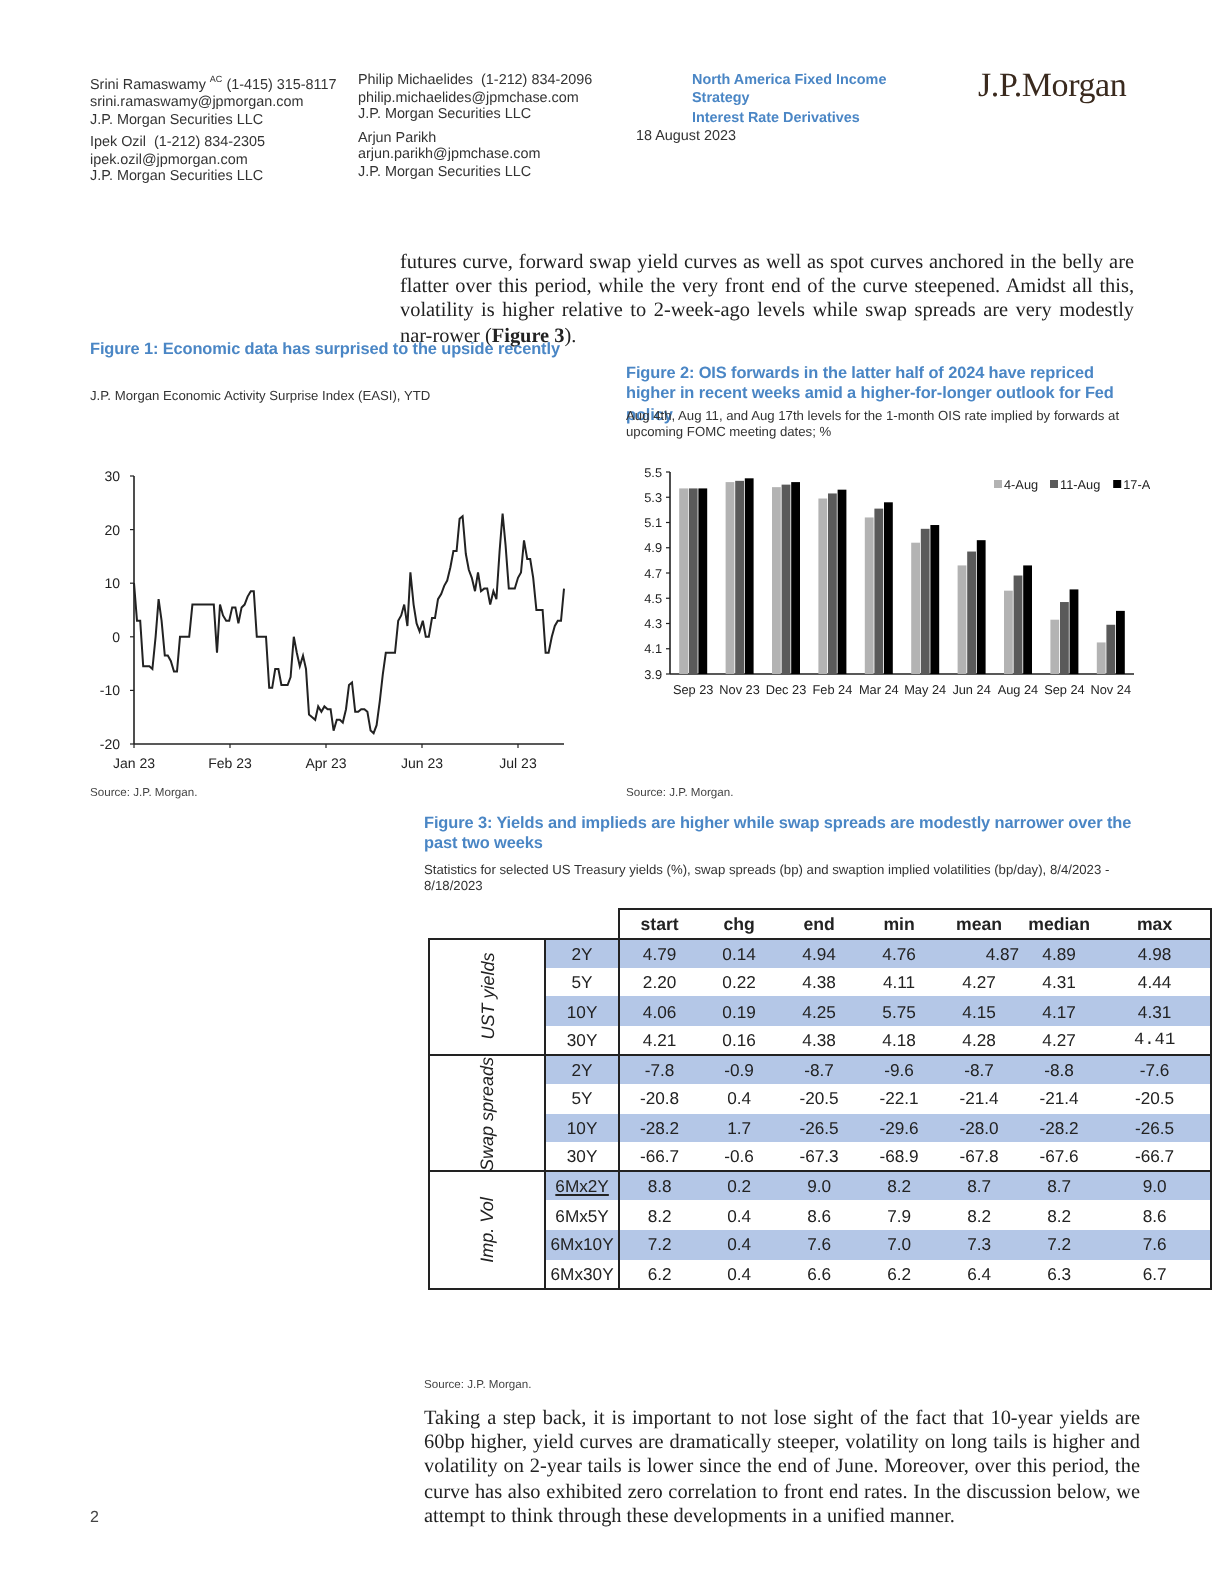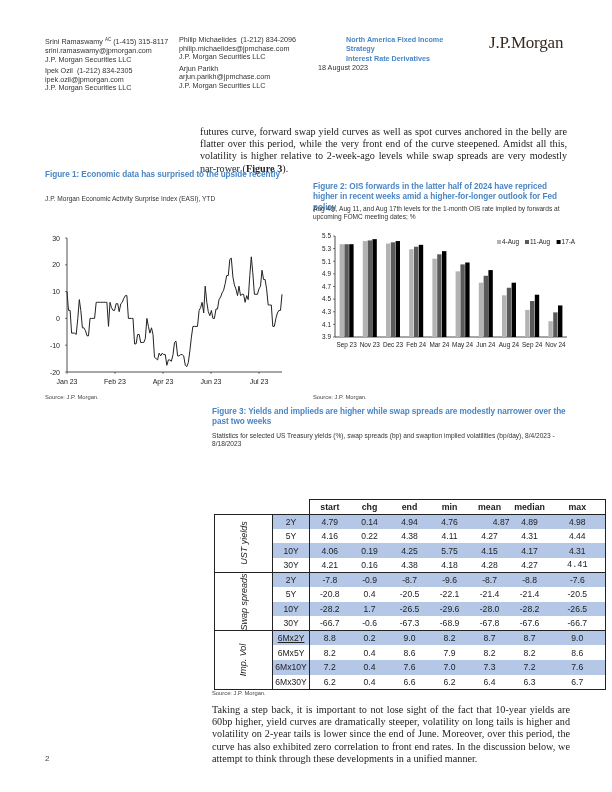--- a/index.html
+++ b/index.html
@@ -9,21 +9,21 @@
   .hdr { font-size: 7.2px; line-height: 8.6px; color: #333; }
   .hdr .gap { height: 3px; }
   .blue { color: #4a86c5; padding-left: 28px; }
   .bold { font-weight: bold; }
   .logo { font-family: "Liberation Serif", serif; font-size: 17px; color: #3a2a1e; letter-spacing: -0.2px; }
   .body-text { font-family: "Liberation Serif", serif; font-size: 10.2px; line-height: 12.2px; color: #222; text-align: justify; }
   .fig-title { font-size: 8.2px; line-height: 10.4px; color: #4a86c5; font-weight: bold; letter-spacing: -0.05px; }
   .fig-sub { font-size: 6.6px; line-height: 8.2px; color: #333; }
   .src { font-size: 5.8px; color: #444; }
   svg text { font-family: "Liberation Sans", sans-serif; }
-  table.stats { border-collapse: collapse; font-size: 8.6px; color: #222; margin-top: 45px; }
+  table.stats { border-collapse: collapse; font-size: 8.6px; color: #222; }
   table.stats td, table.stats th { height: 14.6px; padding: 0; text-align: center; font-weight: normal; }
   table.stats th { font-weight: bold; font-size: 8.8px; }
   .shade td.cell, .shade td.tenor { background: #b4c7e7; }
   .grp { font-style: italic; font-size: 9px; }
   .vlabel { display: inline-block; transform: rotate(-90deg); white-space: nowrap; }
 </style>
 </head>
 <body>
 
 <div class="abs hdr" style="left:45px; top:36px; width:130px;">
@@ -195,21 +195,21 @@
           <td class="cell" style="border-top: 1.5px solid rgb(34, 34, 34); border-bottom: none;">4.79</td>
           <td class="cell" style="border-top: 1.5px solid rgb(34, 34, 34); border-bottom: none;">0.14</td>
           <td class="cell" style="border-top: 1.5px solid rgb(34, 34, 34); border-bottom: none;">4.94</td>
           <td class="cell" style="border-top: 1.5px solid rgb(34, 34, 34); border-bottom: none;">4.76</td>
           <td class="cell" style="border-top: 1.5px solid rgb(34, 34, 34); border-bottom: none; text-align: right;">4.87</td>
           <td class="cell" style="border-top: 1.5px solid rgb(34, 34, 34); border-bottom: none;">4.89</td>
           <td class="cell" style="border-top: 1.5px solid rgb(34, 34, 34); border-bottom: none; border-right: 1.5px solid rgb(34, 34, 34);">4.98</td>
         </tr>
         <tr>
           <td class="tenor" style="border-right: 1.5px solid rgb(34, 34, 34); border-top: none; border-bottom: none;">5Y</td>
-          <td class="cell" style="border-top: none; border-bottom: none;">4.16</td>
+          <td class="cell" style="border-top: none; border-bottom: none;">2.20</td>
           <td class="cell" style="border-top: none; border-bottom: none;">0.22</td>
           <td class="cell" style="border-top: none; border-bottom: none;">4.38</td>
           <td class="cell" style="border-top: none; border-bottom: none;">4.11</td>
           <td class="cell" style="border-top: none; border-bottom: none;">4.27</td>
           <td class="cell" style="border-top: none; border-bottom: none;">4.31</td>
           <td class="cell" style="border-top: none; border-bottom: none; border-right: 1.5px solid rgb(34, 34, 34);">4.44</td>
         </tr>
         <tr class="shade">
           <td class="tenor" style="border-right: 1.5px solid rgb(34, 34, 34); border-top: none; border-bottom: none;">10Y</td>
           <td class="cell" style="border-top: none; border-bottom: none;">4.06</td>

